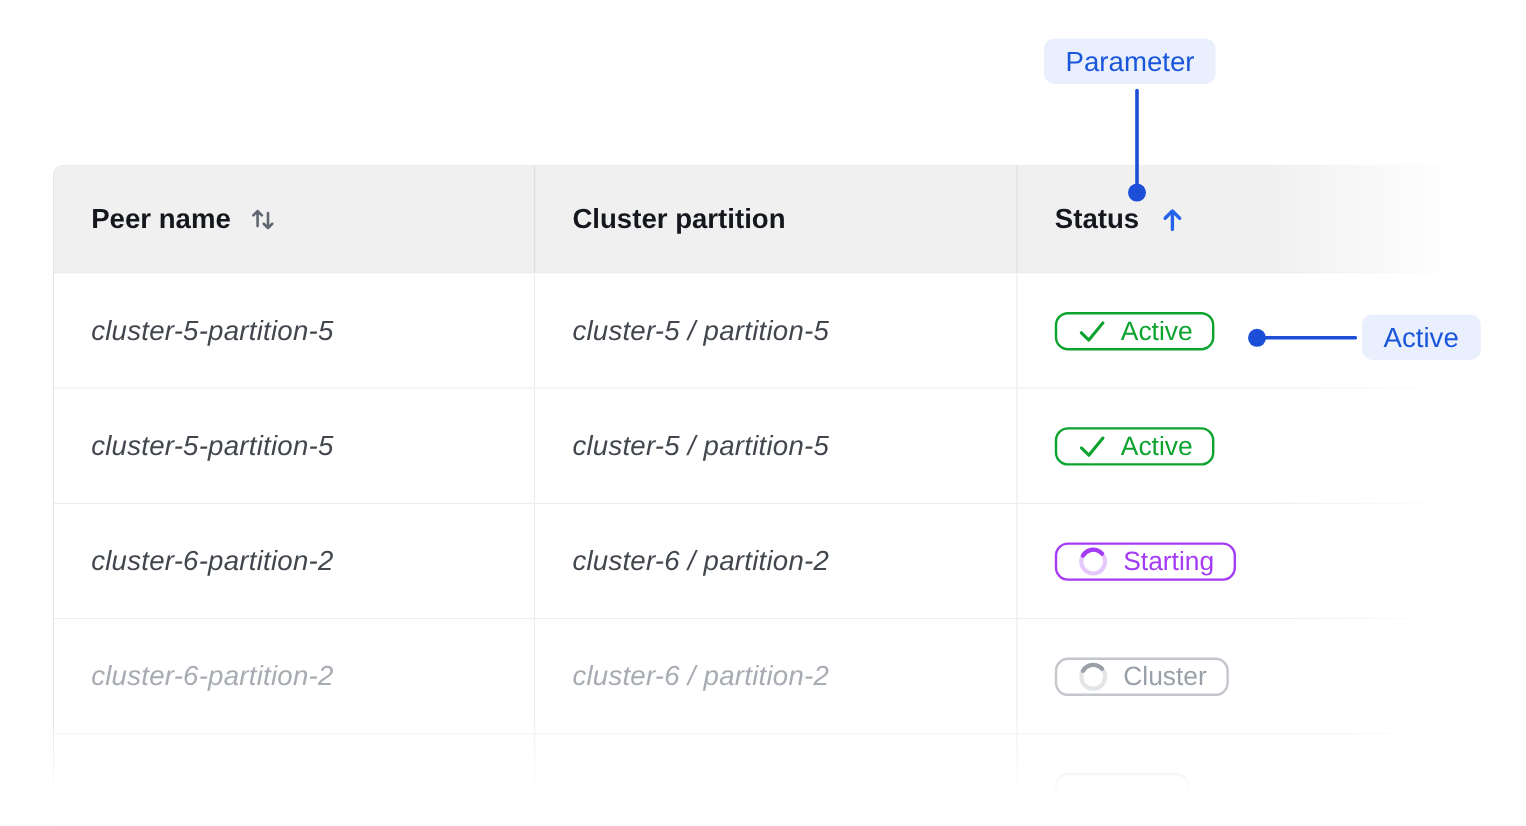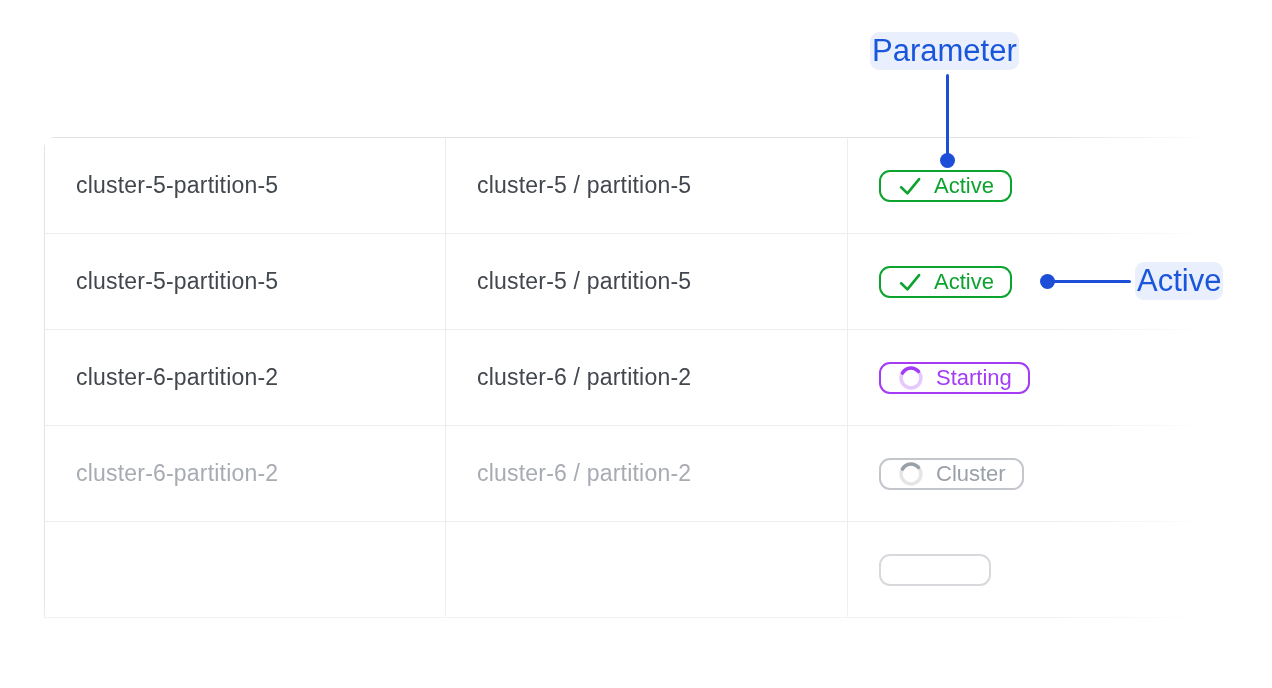--- a/index.html
+++ b/index.html
@@ -52,21 +52,21 @@
     height: 96px;
     border-bottom: 1px solid #ededf0;
     background: #fff;
   }
   .trow.faded .celltext { color: #a7abb2; }
   .cell {
     display: flex;
     align-items: center;
     padding-left: 31px;
   }
-  .cell.c1, .cell.c2 { border-right: 1px solid #ededf0; }
+  .cell.c1, .cell.c2 { border-right: 1px solid #ededf0; font-style: italic; }
   .celltext {
     font-size: 23px;
     color: #42464d;
     letter-spacing: 0.2px;
   }
 
   
   .badge {
     display: inline-flex;
     align-items: center;
@@ -88,25 +88,25 @@
   .badge.kind-starting .icon-spinner, .badge.kind-pending .icon-spinner { display: block; }
   .badge .ring { opacity: 0.28; }
 
   
   .anno {
     position: absolute;
     z-index: 20;
     display: inline-flex;
     align-items: center;
     height: 38px;
-    padding: 0 2px;
+    padding: 0 18px;
     border-radius: 9px;
     background: var(--pill-bg);
     color: var(--accent-blue);
-    font-size: 31px;
+    font-size: 23px;
     font-weight: 500;
   }
   .anno.parameter { left: 870px; top: 32px; }
   .anno.value     { left: 1135px; top: 262px; }
   .conn { position: absolute; z-index: 20; background: var(--accent-line); }
   .vline { left: 946px; top: 74px; width: 3px; height: 81px; border-radius: 2px; }
   .hline { left: 1053px; top: 280px; width: 78px; height: 3px; border-radius: 2px; }
   .dot {
     position: absolute; z-index: 20;
     width: 15px; height: 15px; border-radius: 50%;
@@ -130,20 +130,38 @@
   }
 
   svg { display: block; }
 </style>
 </head>
 <body>
 
 <div class="canvas">
 
   <div class="table">
+    <div class="thead">
+      <div class="th c1">
+        <span>Peer name</span>
+        <svg width="26" height="26" viewBox="0 0 24 24" fill="none" stroke="#5f6670" stroke-width="2" stroke-linecap="round" stroke-linejoin="round">
+          <path d="M8 17 V5.5 M8 5.5 L4.7 8.8 M8 5.5 L11.3 8.8"></path>
+          <path d="M16 7 V18.5 M16 18.5 L12.7 15.2 M16 18.5 L19.3 15.2"></path>
+        </svg>
+      </div>
+      <div class="th c2">
+        <span>Cluster partition</span>
+      </div>
+      <div class="th c3">
+        <span>Status</span>
+        <svg width="28" height="28" viewBox="0 0 24 24" fill="none" stroke="#2563eb" stroke-width="2.4" stroke-linecap="round" stroke-linejoin="round">
+          <path d="M12 19 V5.8 M12 5.8 L6.8 11 M12 5.8 L17.2 11"></path>
+        </svg>
+      </div>
+    </div>
     <div class="tbody">
     <div class="trow">
       <div class="cell c1">
         <span class="celltext">cluster-5-partition-5</span>
       </div>
       <div class="cell c2">
         <span class="celltext">cluster-5 / partition-5</span>
       </div>
       <div class="cell c3">
         <span class="badge kind-active">

